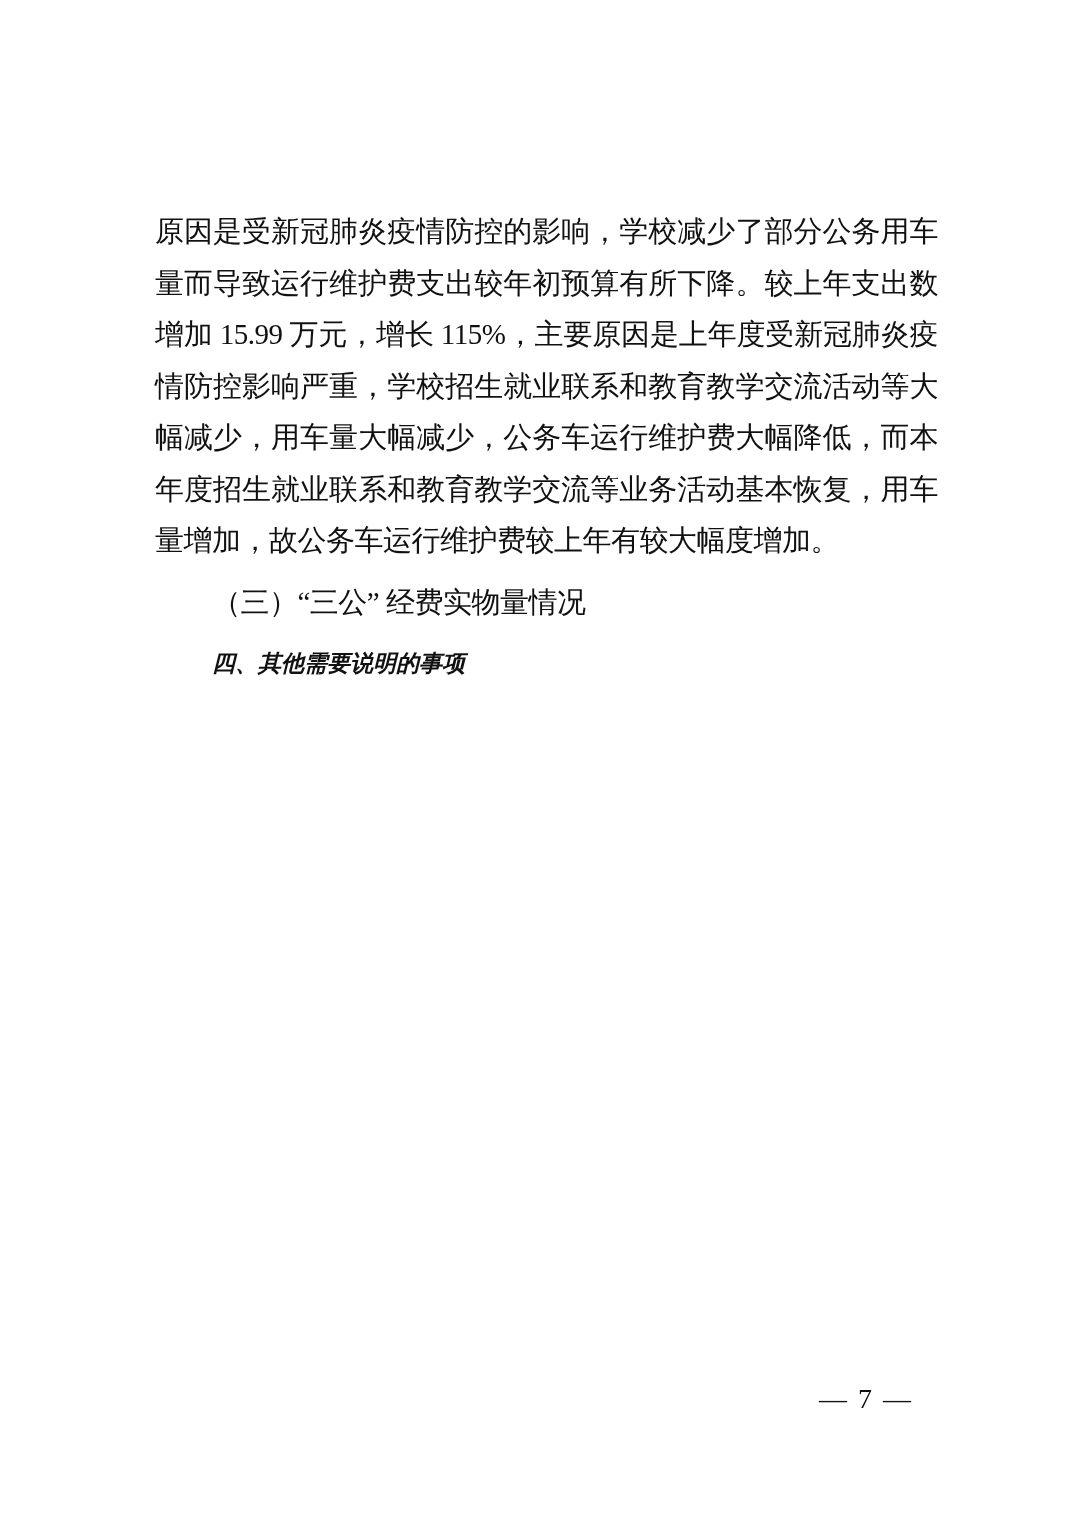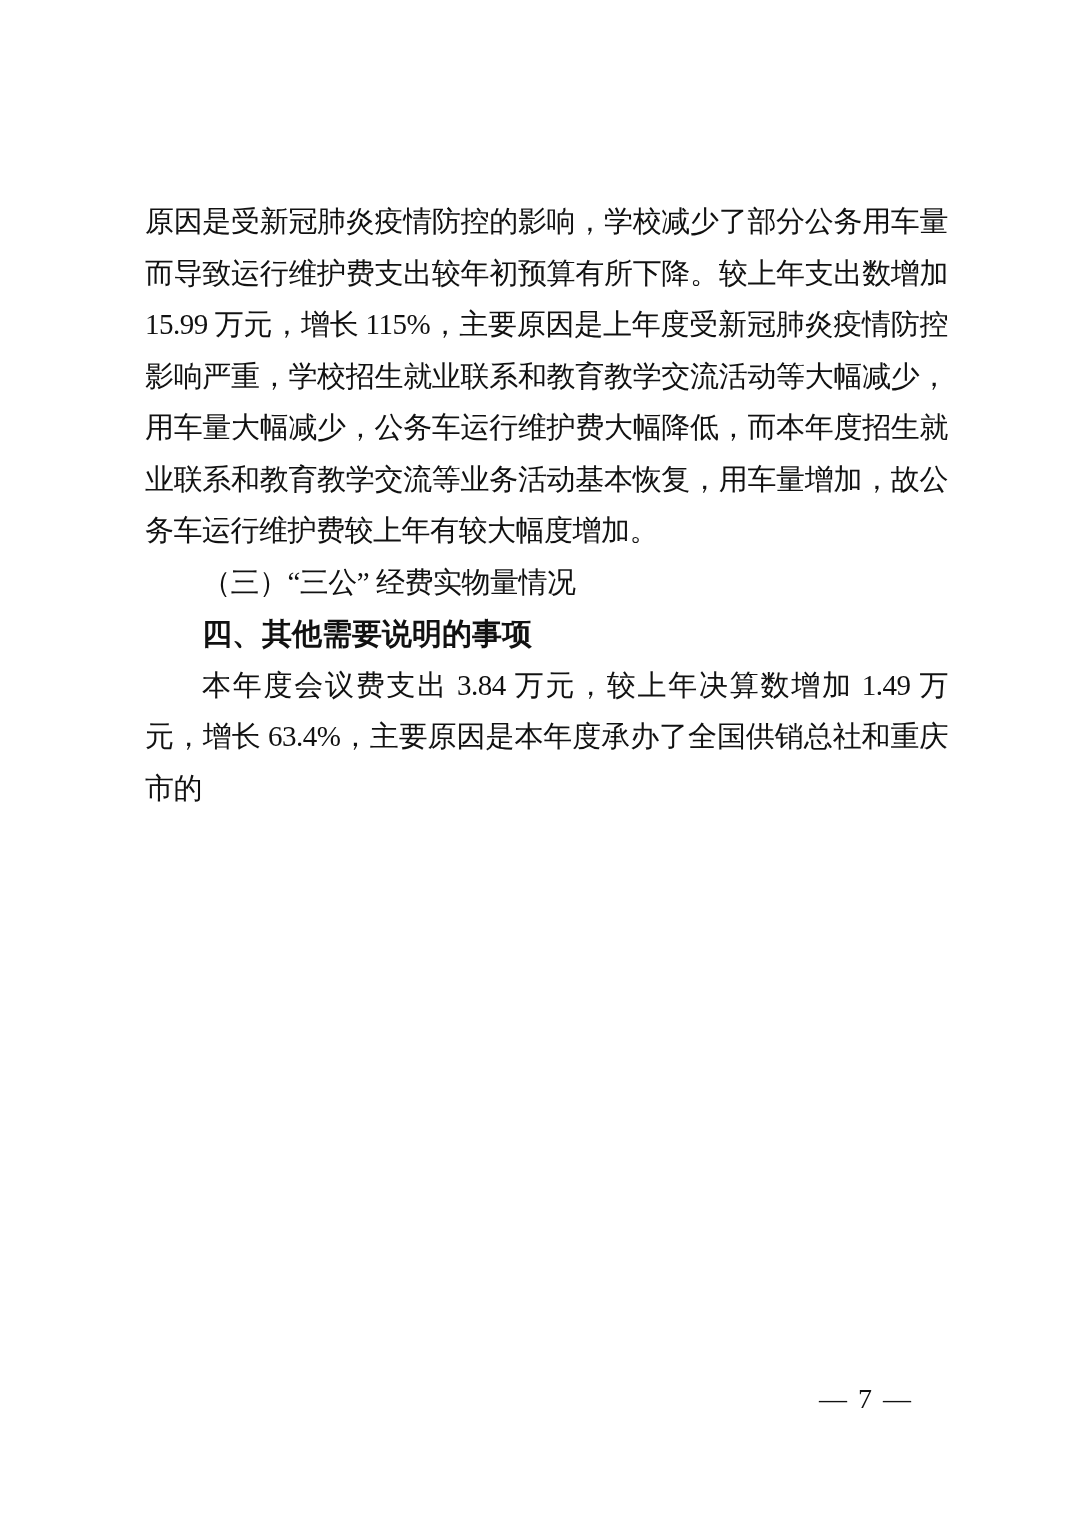--- a/index.html
+++ b/index.html
@@ -20,41 +20,42 @@
     position: absolute;
     left: 145px;
     top: 196px;
     width: 803px;
     font-size: 29px;
     letter-spacing: -0.5px;
     line-height: 51.5px;
     text-align: justify;
   }
   .text-block p {
-    margin: 0;
+    margin: 10px;
     padding: 0;
   }
   .indent {
     text-indent: 57px;
   }
   .noindent {
     text-indent: 0;
   }
   
   .heading-kaiti {
     text-indent: 57px;
     font-family: Liberation Serif, serif;
   }
   
   .heading-bold {
     text-indent: 57px;
     font-family: "Liberation Sans", sans-serif;
     font-weight: 700;
-    font-size: 30px;
+    font-size: 23px;
     letter-spacing: 0;
+    font-style: italic;
   }
   .page-number {
     position: absolute;
     top: 1383px;
     right: 161px;
     font-size: 28px;
     letter-spacing: 2px;
     font-family: "Liberation Serif", serif;
     color: #111111;
   }
@@ -68,19 +69,18 @@
 
     <p class="noindent">原因是受新冠肺炎疫情防控的影响，学校减少了部分公务用车量而导致运行维护费支出较年初预算有所下降。较上年支出数增加 15.99 万元，增长 115%，主要原因是上年度受新冠肺炎疫情防控影响严重，学校招生就业联系和教育教学交流活动等大幅减少，用车量大幅减少，公务车运行维护费大幅降低，而本年度招生就业联系和教育教学交流等业务活动基本恢复，用车量增加，故公务车运行维护费较上年有较大幅度增加。</p>
 
 
     <p class="heading-kaiti">（三）“三公” 经费实物量情况</p>
 
 
     <p class="heading-bold">四、其他需要说明的事项</p>
 
 
-    <p class="indent">本年度会议费支出 3.84 万元，较上年决算数增加 1.49 万元，增长 63.4%，主要原因是本年度承办了全国供销总社和重庆市的</p>
 
   </div>
 
   <div class="page-number">— 7 —</div>
 
 </div>
 
 </body></html>

